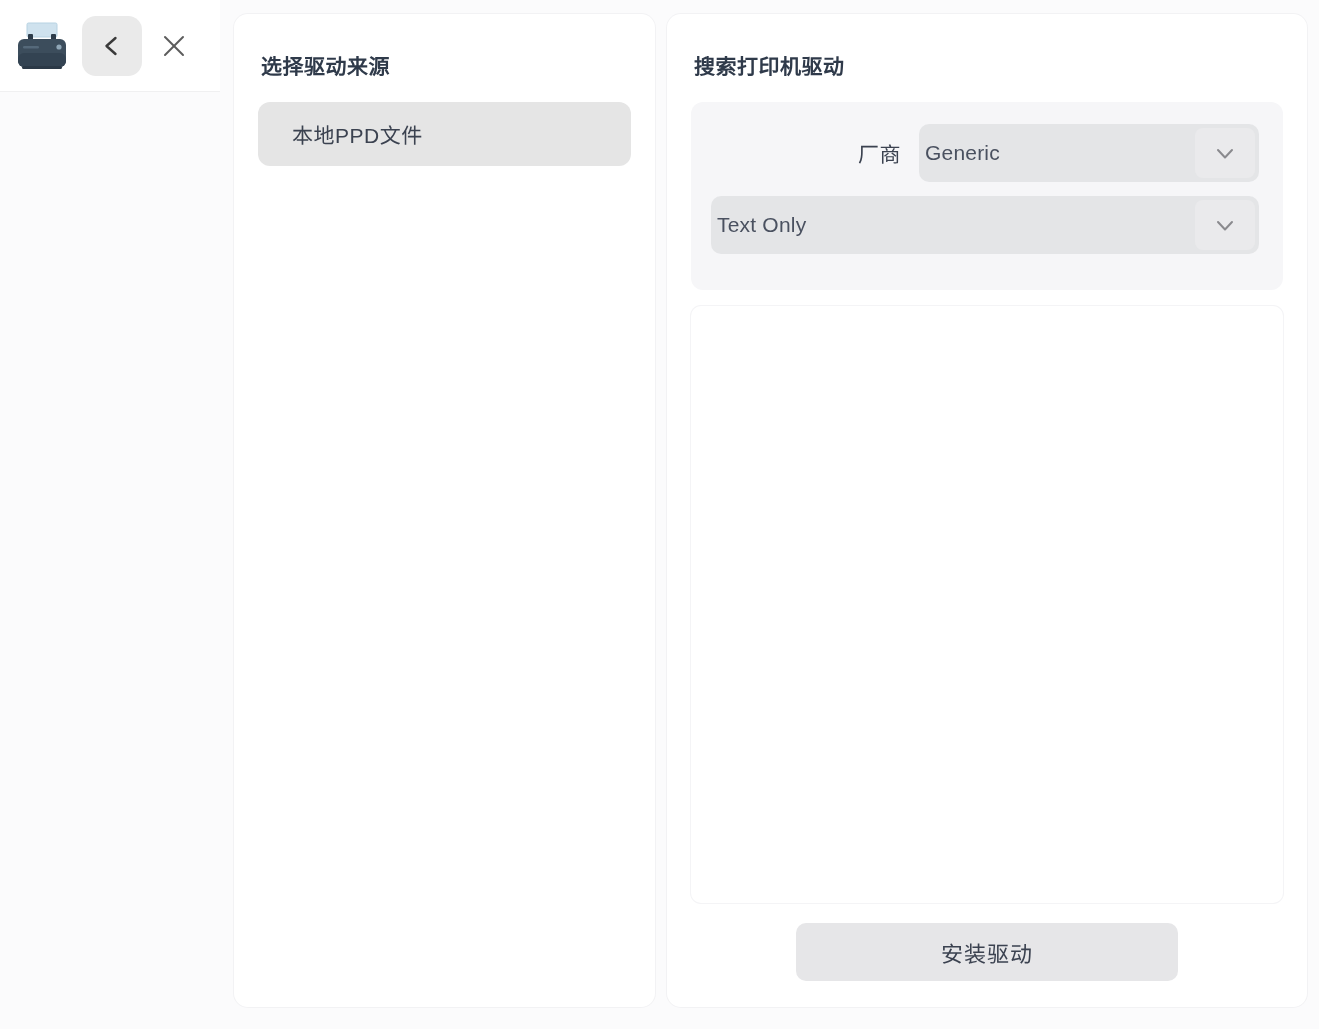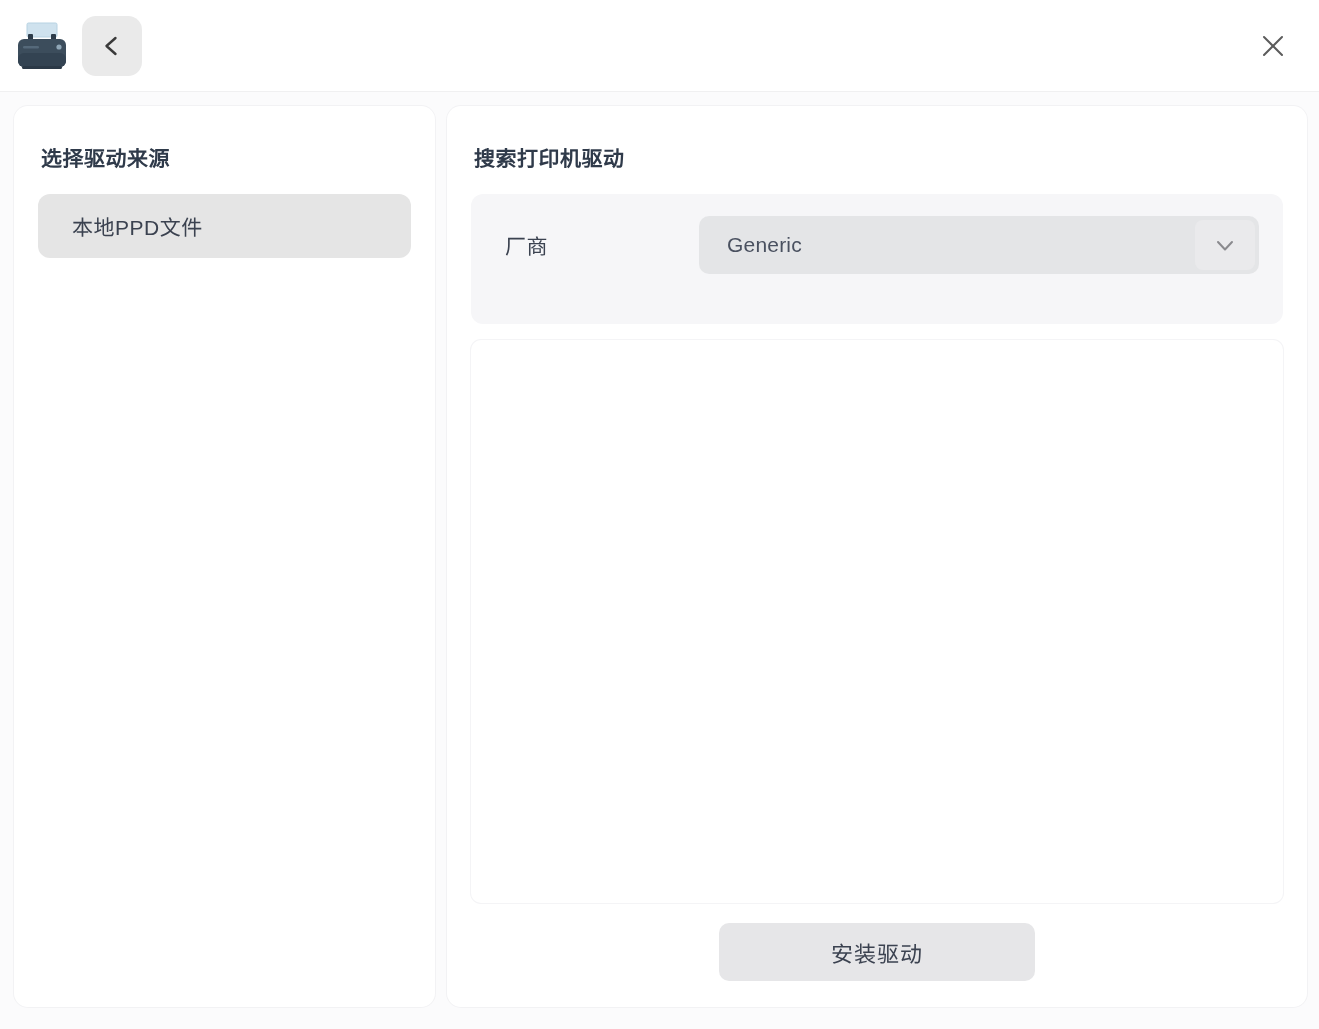--- a/index.html
+++ b/index.html
@@ -14,21 +14,20 @@
     overflow: hidden;
     -webkit-font-smoothing: antialiased;
   }
 
   .window {
     position: relative;
     width: 1319px;
     height: 1029px;
     background: #fbfbfc;
     display: flex;
-    flex-direction: column;
   }
 
   
   .titlebar {
     position: relative;
     height: 92px;
     flex: 0 0 92px;
     background: #ffffff;
     display: flex;
     align-items: center;
@@ -154,39 +153,40 @@
     gap: 18px;
   }
 
   .form-label {
     flex: 0 0 190px;
     font-size: 21px;
     color: #3b4250;
     padding-left: 14px;
     box-sizing: border-box;
     letter-spacing: 0.5px;
+    text-align: right;
   }
 
   .select {
     flex: 1 1 auto;
     height: 58px;
     background: #e4e5e7;
     border-radius: 10px;
     display: flex;
     align-items: center;
     position: relative;
     cursor: pointer;
     min-width: 0;
   }
 
   .select-value {
     flex: 1 1 auto;
     font-size: 21px;
     color: #4a5160;
-    padding-left: 28px;
+    padding-left: 6px;
     white-space: nowrap;
     overflow: hidden;
     text-overflow: ellipsis;
     letter-spacing: 0.2px;
   }
 
   .select-arrow {
     flex: 0 0 auto;
     width: 60px;
     height: 50px;
@@ -211,21 +211,21 @@
 
   .footer {
     flex: 0 0 auto;
     display: flex;
     justify-content: center;
     padding-top: 20px;
     padding-bottom: 6px;
   }
 
   .install-button {
-    width: 316px;
+    width: 382px;
     height: 58px;
     border-radius: 10px;
     background: #e6e6e8;
     color: #3b4250;
     font-size: 22px;
     display: flex;
     align-items: center;
     justify-content: center;
     cursor: pointer;
     border: none;
@@ -297,20 +297,28 @@
             <span class="select-value">Generic</span>
             <span class="select-arrow">
               <svg viewBox="0 0 30 30" width="30" height="30" aria-hidden="true">
                 <polyline points="8,12 15,19.5 22,12" fill="none" stroke="#8a8a8e" stroke-width="2" stroke-linecap="round" stroke-linejoin="round"></polyline>
               </svg>
             </span>
           </div>
         </div>
 
         <div class="form-row">
+          <div class="select">
+            <span class="select-value">Text Only</span>
+            <span class="select-arrow">
+              <svg viewBox="0 0 30 30" width="30" height="30" aria-hidden="true">
+                <polyline points="8,12 15,19.5 22,12" fill="none" stroke="#8a8a8e" stroke-width="2" stroke-linecap="round" stroke-linejoin="round"></polyline>
+              </svg>
+            </span>
+          </div>
         </div>
 
         <div class="form-row">
         </div>
 
       </div>
 
       <div class="result-area"></div>
 
       <div class="footer">

